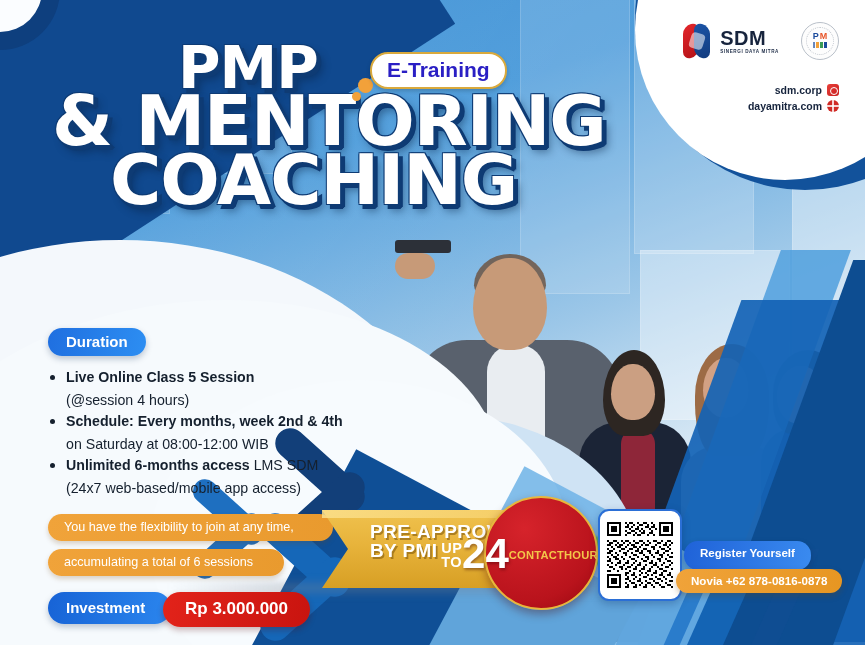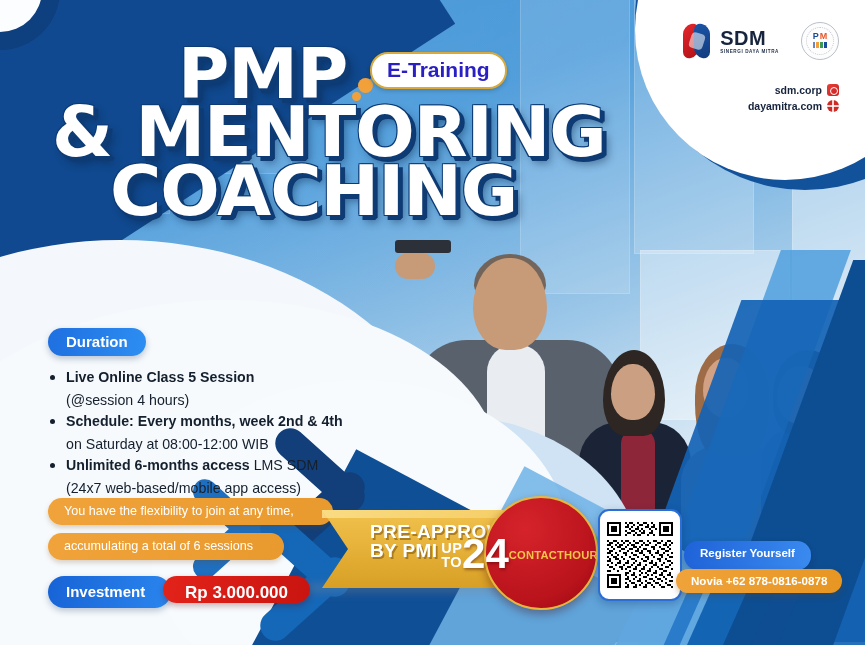--- a/index.html
+++ b/index.html
@@ -202,21 +202,21 @@
   .headline { position:absolute; left:52px; top:42px; z-index:35; }
   .hl-line {
     font-family:"DejaVu Sans", sans-serif;
     font-weight:bold; color:#ffffff; line-height:.92;
     letter-spacing:-1px;
     text-shadow:
       4px 4px 0 #0e3b74, 3px 5px 0 #0e3b74, 5px 3px 0 #0e3b74,
       -1px -1px 0 #0e3b74, 1px -1px 0 #0e3b74, -1px 1px 0 #0e3b74,
       6px 7px 9px rgba(6,32,64,.45);
   }
-  .hl1 { font-size:70px; margin-left:126px; }
+  .hl1 { font-size:58px; margin-left:126px; }
   .hl2 { font-size:70px; margin-left:58px;  margin-top:-6px; }
   .hl3 { font-size:70px; margin-left:0px;   margin-top:-6px; }
 
   .etrain-badge {
     position:absolute; left:370px; top:52px; z-index:38;
     background:#ffffff; border:2.5px solid #d9a93c; border-radius:18px;
     padding:4px 15px 5px; font-size:21px; font-weight:bold; color:#2a1fc4;
     box-shadow:0 2px 4px rgba(0,0,0,.18);
   }
   .etrain-tail {
@@ -246,34 +246,34 @@
   }
   .b-main { font-size:14.2px; font-weight:bold; line-height:1.25; }
   .b-sub  { font-size:14.2px; font-weight:normal; }
   .b-line2 { font-size:14.2px; font-weight:normal; padding-left:18px; line-height:1.3; color:#15202e; }
 
   .flex-pill {
     display:block; background:linear-gradient(100deg,#f0a33a,#e99a2e);
     color:#fff; font-size:12.6px; border-radius:16px; padding:6px 16px 7px;
     box-shadow:0 3px 5px rgba(120,70,10,.22); margin-bottom:8px;
   }
-  .flex-wrap { margin-top:0; }
+  .flex-wrap { margin-top:16px; }
   .fp1 { width:285px; }
   .fp2 { width:236px; }
 
   .invest-row { position:relative; margin-top:16px; height:36px; }
   .invest-pill {
     position:absolute; left:0; top:0;
     background:linear-gradient(100deg,#1763d6,#2b86ee);
     font-size:15px; padding:7px 26px 8px 18px; border-radius:18px; z-index:1;
   }
   .price-pill {
     position:absolute; left:115px; top:0;
     background:linear-gradient(100deg,#e2231a,#c9140f);
-    font-size:17px; padding:7px 22px 0; border-radius:18px; z-index:2;
+    font-size:17px; padding:7px 22px 8px; border-radius:18px; z-index:2;
     box-shadow:0 3px 6px rgba(90,10,10,.3);
   }
 
   
   .ribbon { position:absolute; left:322px; top:510px; width:240px; height:78px; z-index:37; }
   .ribbon-body {
     position:absolute; inset:0;
     background:linear-gradient(180deg,#f0c24e 0%, #e8b43c 42%, #d79f24 100%);
     clip-path:polygon(0 0, 240px 0, 240px 78px, 0 78px, 26px 39px);
     box-shadow:0 4px 8px rgba(90,60,10,.28);

